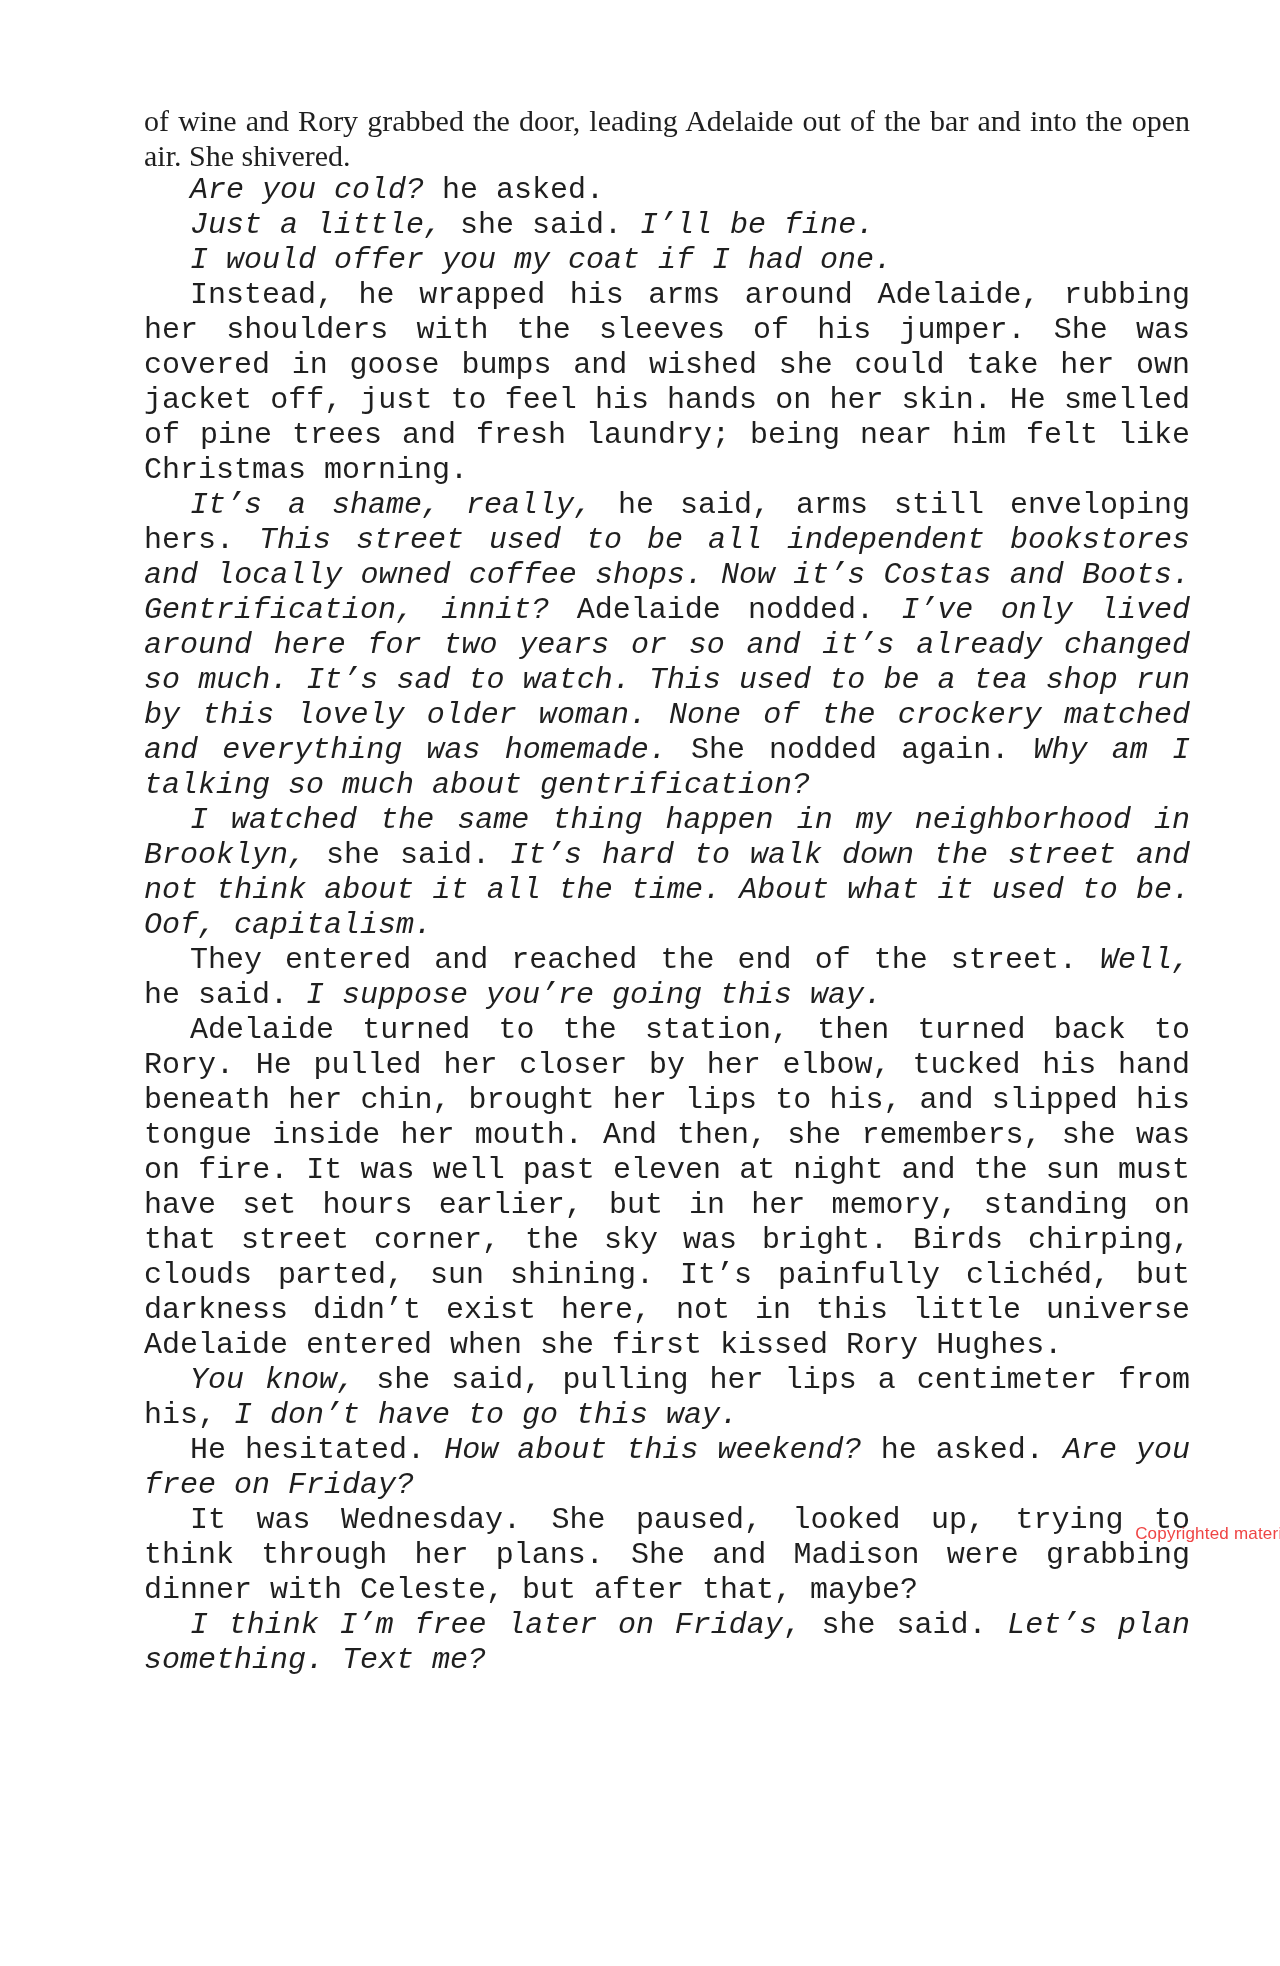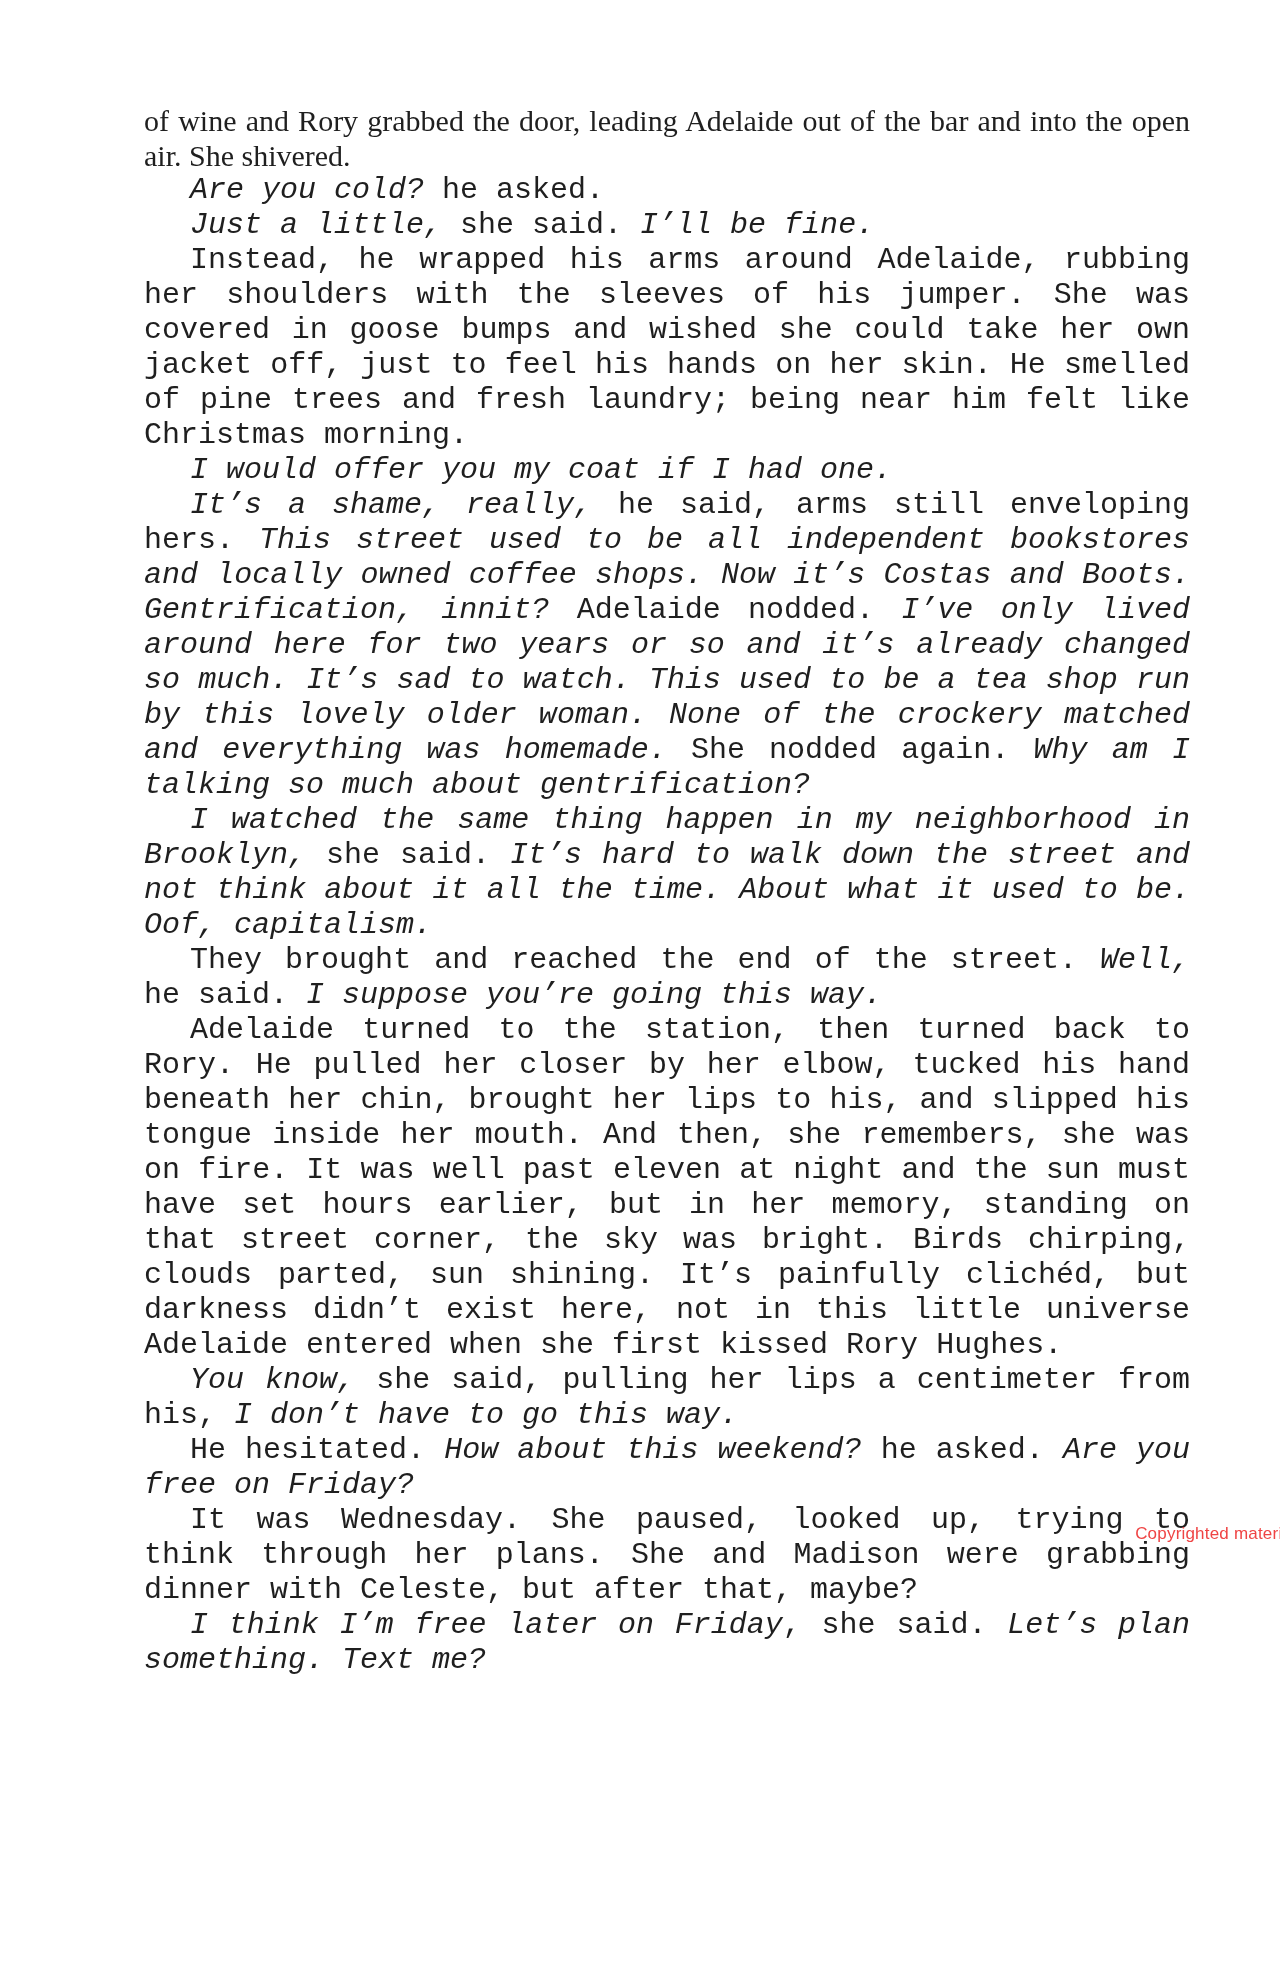--- a/index.html
+++ b/index.html
@@ -48,25 +48,25 @@
   }
 </style>
 </head>
 <body>
 
 <div class="page">
   <div class="text-block">
       <p><span>of wine and Rory grabbed the door, leading Adelaide out of the bar and into the open air. She shivered.</span></p>
       <p class="indent"><span class="italic">Are you cold?</span><span> he asked.</span></p>
       <p class="indent"><span class="italic">Just a little,</span><span> she said. </span><span class="italic">I’ll be fine.</span></p>
+      <p class="indent"><span class="italic">I would offer you my coat if I had one.</span></p>
       <p class="indent"><span>Instead, he wrapped his arms around Adelaide, rubbing her shoulders with the sleeves of his jumper. She was covered in goose bumps and wished she could take her own jacket off, just to feel his hands on her skin. He smelled of pine trees and fresh laundry; being near him felt like Christmas morning.</span></p>
-      <p class="indent"><span class="italic">I would offer you my coat if I had one.</span></p>
       <p class="indent"><span class="italic">It’s a shame, really,</span><span> he said, arms still enveloping hers. </span><span class="italic">This street used to be all independent bookstores and locally owned coffee shops. Now it’s Costas and Boots. Gentrification, innit?</span><span> Adelaide nodded. </span><span class="italic">I’ve only lived around here for two years or so and it’s already changed so much. It’s sad to watch. This used to be a tea shop run by this lovely older woman. None of the crockery matched and everything was homemade.</span><span> She nodded again. </span><span class="italic">Why am I talking so much about gentrification?</span></p>
       <p class="indent"><span class="italic">I watched the same thing happen in my neighborhood in Brooklyn,</span><span> she said. </span><span class="italic">It’s hard to walk down the street and not think about it all the time. About what it used to be. Oof, capitalism.</span></p>
-      <p class="indent"><span>They brought and reached the end of the street. </span><span class="italic">Well,</span><span> he said. </span><span class="italic">I suppose you’re going this way.</span></p>
+      <p class="indent"><span>They entered and reached the end of the street. </span><span class="italic">Well,</span><span> he said. </span><span class="italic">I suppose you’re going this way.</span></p>
       <p class="indent"><span>Adelaide turned to the station, then turned back to Rory. He pulled her closer by her elbow, tucked his hand beneath her chin, brought her lips to his, and slipped his tongue inside her mouth. And then, she remembers, she was on fire. It was well past eleven at night and the sun must have set hours earlier, but in her memory, standing on that street corner, the sky was bright. Birds chirping, clouds parted, sun shining. It’s painfully clichéd, but darkness didn’t exist here, not in this little universe Adelaide entered when she first kissed Rory Hughes.</span></p>
       <p class="indent"><span class="italic">You know,</span><span> she said, pulling her lips a centimeter from his, </span><span class="italic">I don’t have to go this way.</span></p>
       <p class="indent"><span>He hesitated. </span><span class="italic">How about this weekend?</span><span> he asked. </span><span class="italic">Are you free on Friday?</span></p>
       <p class="indent"><span>It was Wednesday. She paused, looked up, trying to think through her plans. She and Madison were grabbing dinner with Celeste, but after that, maybe?</span></p>
       <p class="indent"><span class="italic">I think I’m free later on Friday</span><span>, she said. </span><span class="italic">Let’s plan something. Text me?</span></p>
     </div>
   <div class="copyright">Copyrighted material</div>
 </div>
 
 </body></html>

